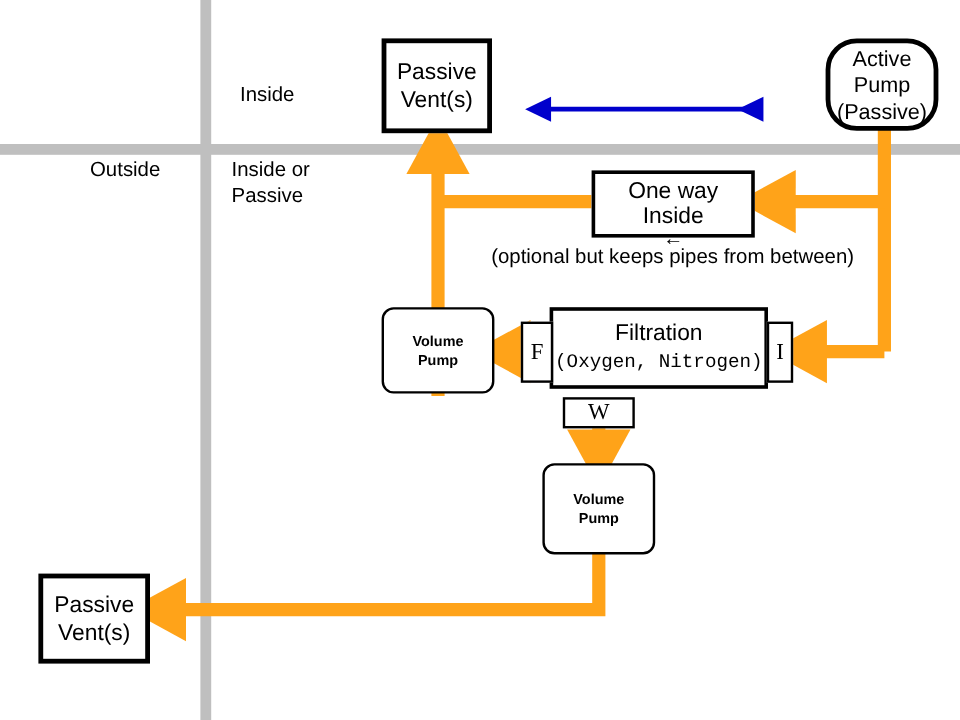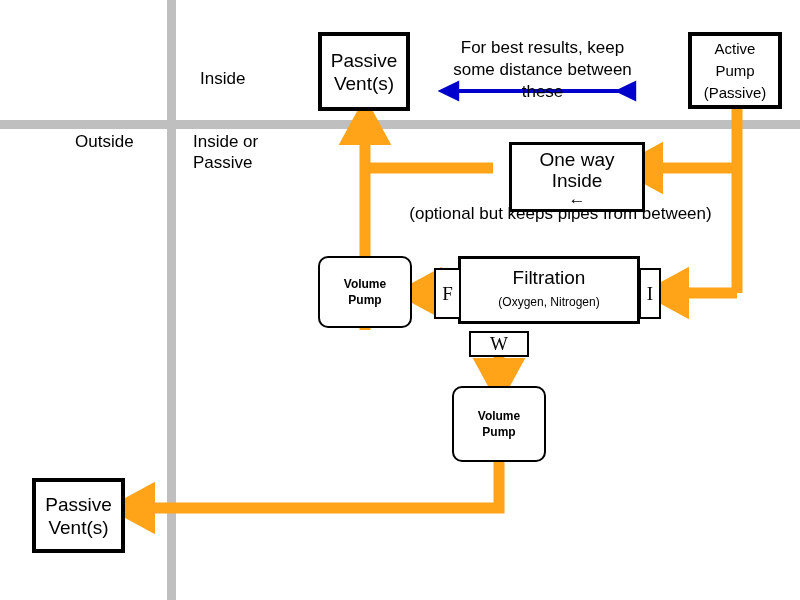--- a/index.html
+++ b/index.html
@@ -53,36 +53,37 @@
     text-align: center;
     color: #000000;
   }
   .node .line { display: block; white-space: nowrap; }
 
   .node.vent {
     font-size: 19px;
     line-height: 23px;
   }
   .node.vent-small {
-    font-size: 15px;
+    font-size: 18px;
     line-height: 22px;
+    border-radius: 26px;
   }
   .node.valve {
     font-size: 19px;
     line-height: 21px;
     border-width: 3px;
     justify-content: flex-start;
     padding-top: 4px;
   }
   .node.filtration {
     font-size: 19px;
     line-height: 24px;
     border-width: 3px;
   }
-  .node.filtration .sub { font-size: 12px; }
+  .node.filtration .sub { font-size: 16px; font-family: Liberation Mono, monospace; }
   .node.pump {
     font-size: 12px;
     font-weight: bold;
     line-height: 16px;
     border-width: 2px;
     border-radius: 10px;
   }
   .port {
     position: absolute;
     z-index: 4;
@@ -155,26 +156,22 @@
     <span class="line">Passive</span>
     <span class="line">Vent(s)</span>
   </div>
 
   <div class="node vent-small" style="left:688px; top:32px; width:94px; height:77px;">
     <span class="line">Active</span>
     <span class="line">Pump</span>
     <span class="line">(Passive)</span>
   </div>
 
-  <div class="note" style="left:435px; top:37px; width:215px;">
-    <span style="white-space:pre-line;">For best results, keep
-some distance between these</span>
-  </div>
-
-  <div class="node valve" style="left:493px; top:142px; width:136px; height:70px;margin-left:16px;">
+
+  <div class="node valve" style="left:493px; top:142px; width:136px; height:56px;">
     <span class="line">One way</span>
     <span class="line">Inside</span>
     <span class="valve-arrow">←</span>
   </div>
 
   <div class="note" style="left:398px; top:203px; width:325px;">(optional but keeps pipes from between)</div>
 
   <div class="node filtration" style="left:458px; top:256px; width:182px; height:68px;">
     <span class="line">Filtration</span>
     <span class="line sub">(Oxygen, Nitrogen)</span>

